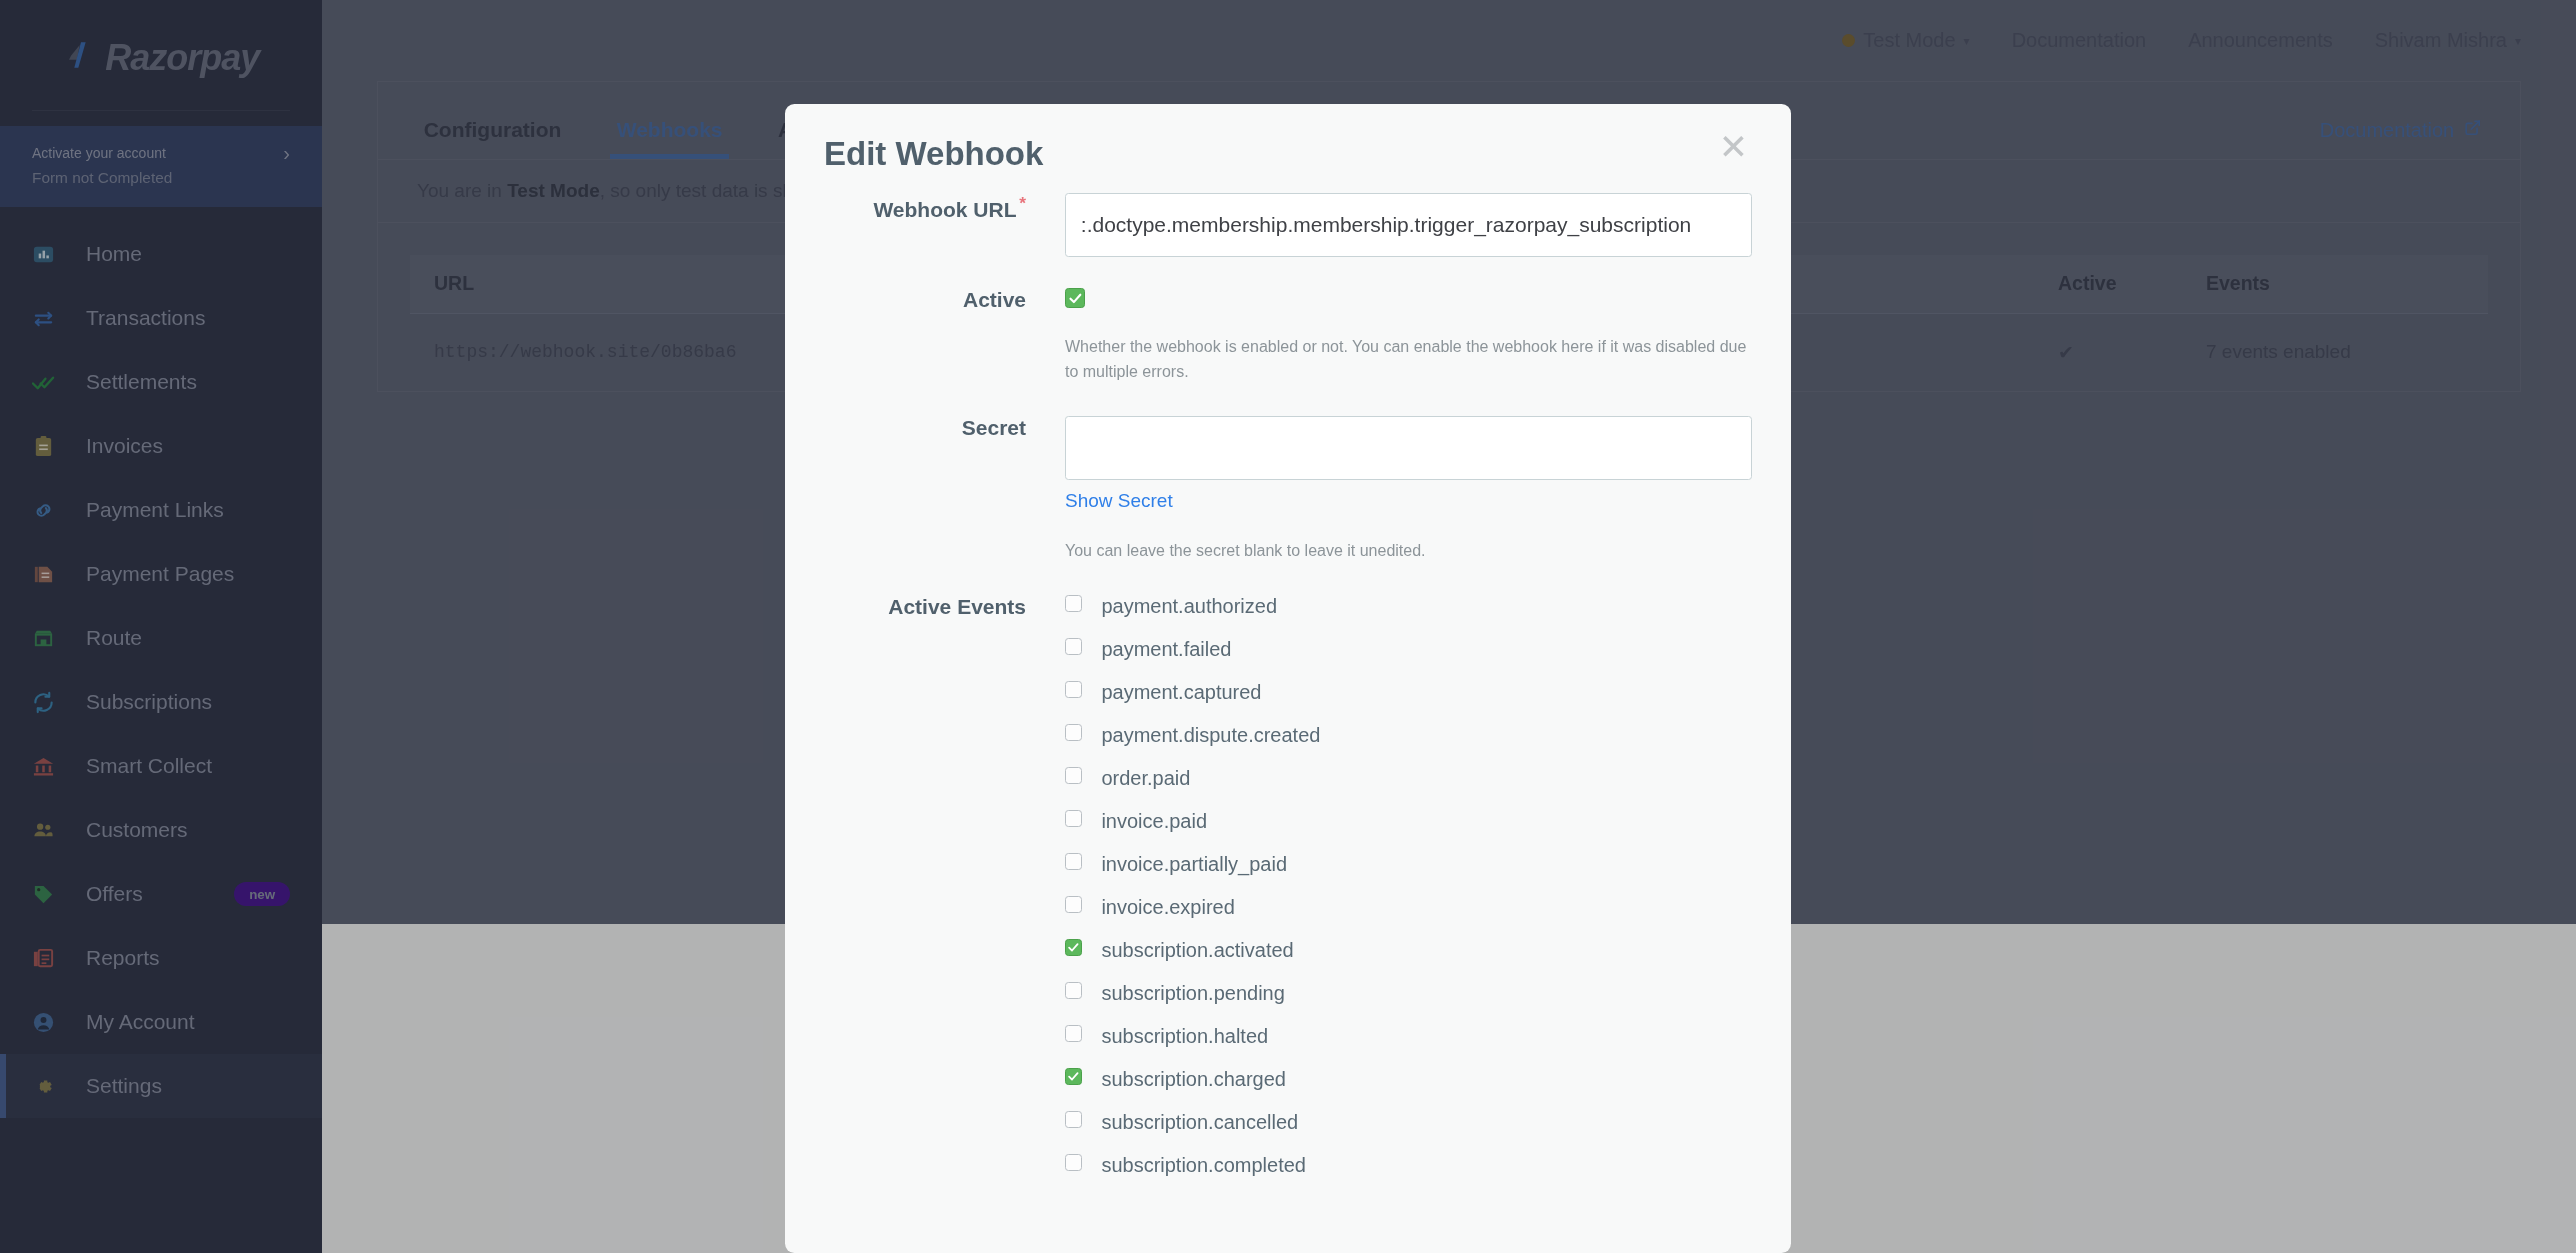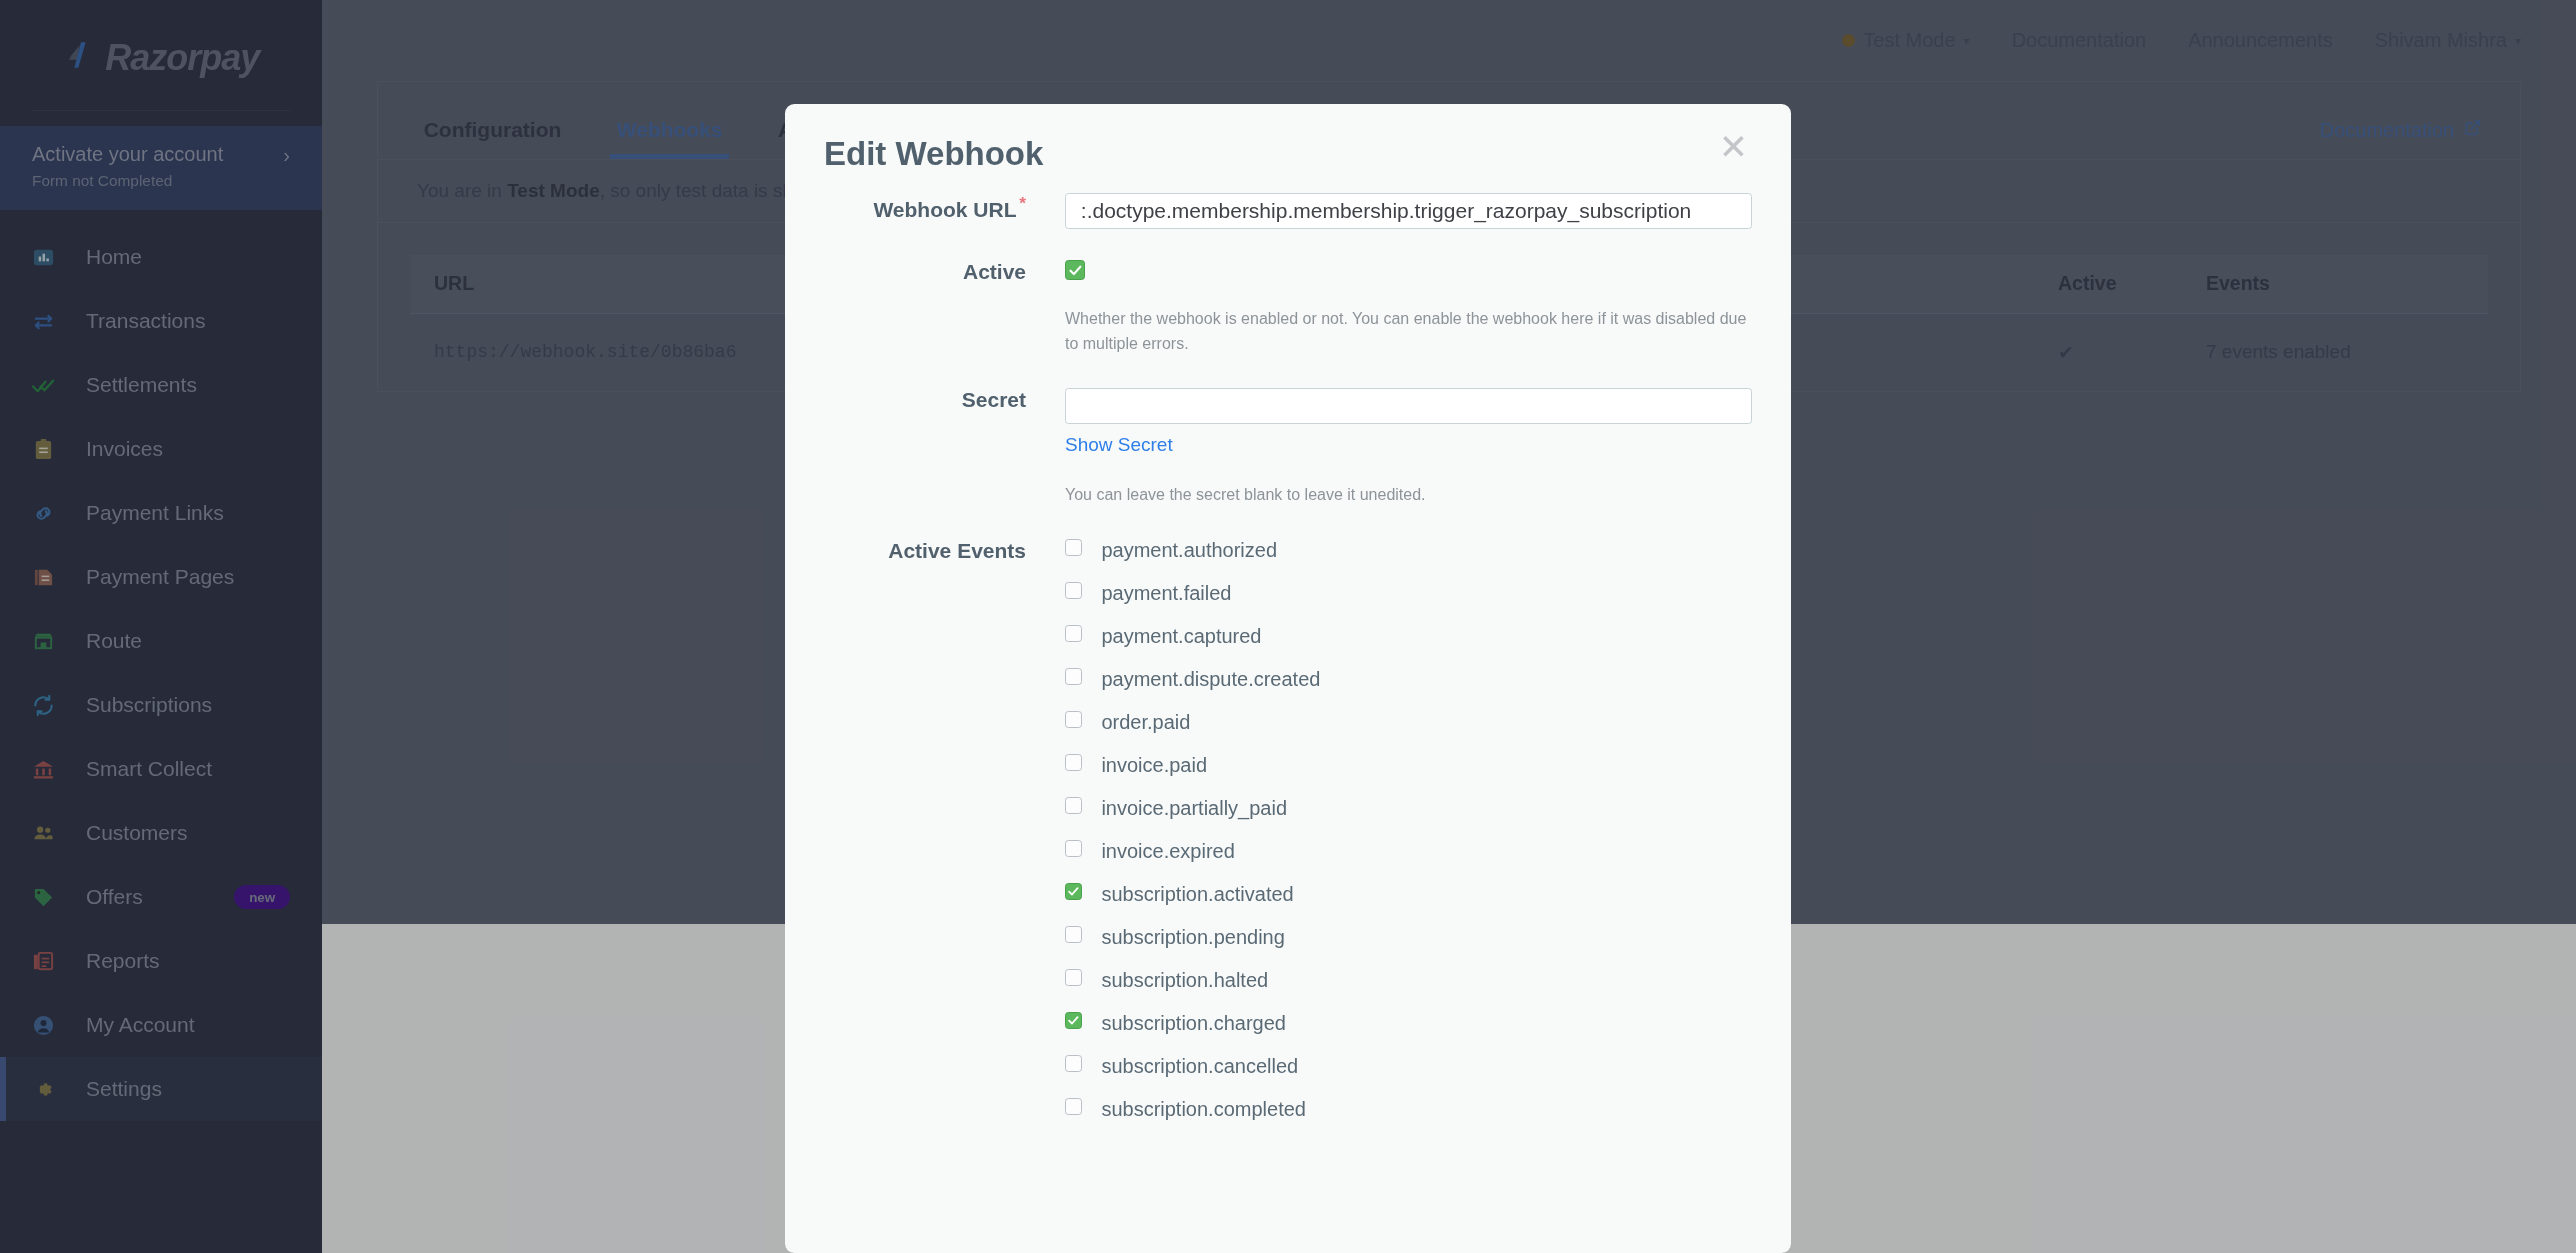--- a/index.html
+++ b/index.html
@@ -37,21 +37,21 @@
   }
 
   #activate-banner {
     background: #3c4a70;
     padding: 17.4px 32px 20px 32px;
     cursor: pointer;
   }
   #activate-banner .row1 {
     display: flex; align-items: center; justify-content: space-between;
   }
-  #activate-title { font-size: 20px; color: #9aa0b4; font-weight: 500; }
+  #activate-title { font-size: 14px; color: #9aa0b4; font-weight: 500; }
   #activate-chevron { color: #9aa0b4; font-size: 20px; line-height: 1; }
   #activate-sub { font-size: 15.4px; color: #8189a0; margin-top: 6px; }
 
   #nav { padding-top: 14.8px; }
   .nav-item {
     display: flex; align-items: center;
     height: 64px;
     padding-left: 32px;
     position: relative;
     cursor: pointer;
@@ -191,21 +191,21 @@
   .form-label {
     width: 241px; flex: 0 0 241px;
     text-align: right; padding-right: 39px;
     font-size: 21px; font-weight: bold; color: #50606c;
     white-space: nowrap;
   }
   .req { color: #e8747c; font-size: 17.4px; vertical-align: super; margin-left: 2.7px;}
   .form-field { flex: 1 1 auto; min-width: 0; }
 
   .text-input {
-    width: 687px; height: 36px;
+    width: 687px; height: 64px;
     background: #ffffff;
     border: 0.7px solid #c8d3d6;
     border-radius: 3.4px;
     font-size: 21px; color: #3f4146;
     padding: 0 14.8px;
     font-family: "Liberation Sans", sans-serif;
     outline: none;
     white-space: nowrap; overflow: hidden;
     display: flex; align-items: center;
   }

